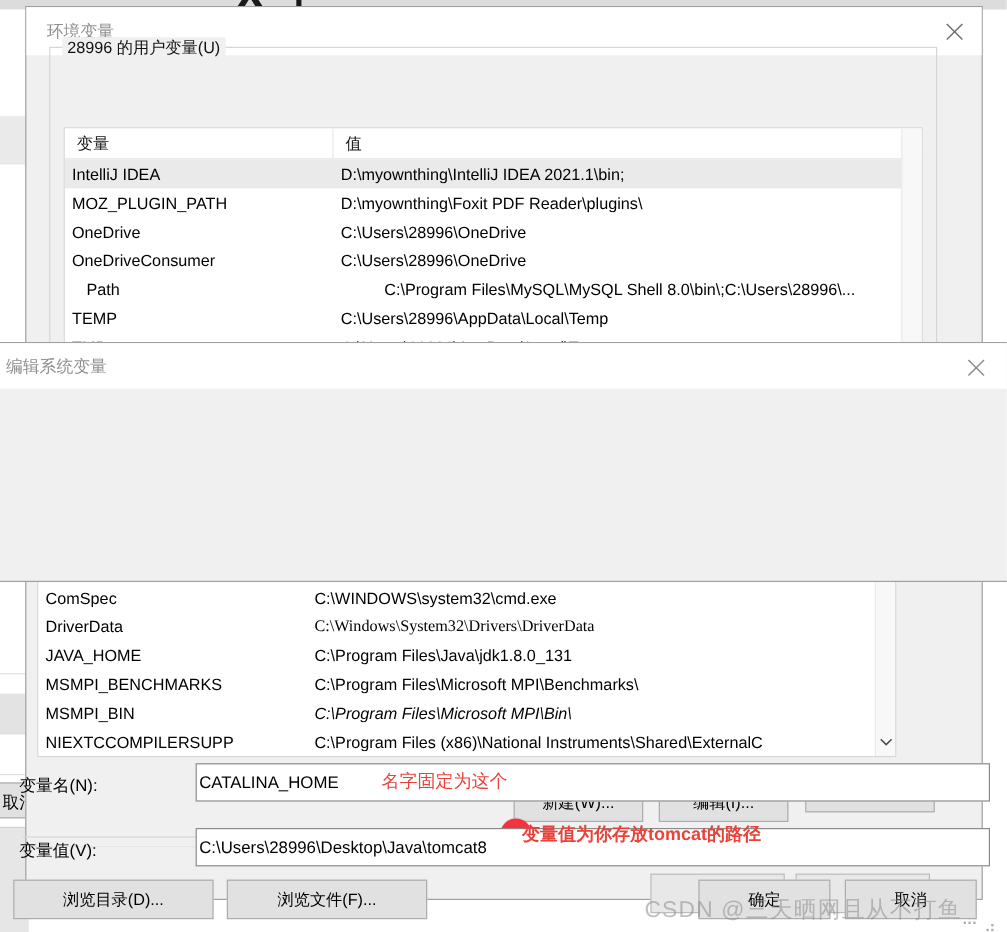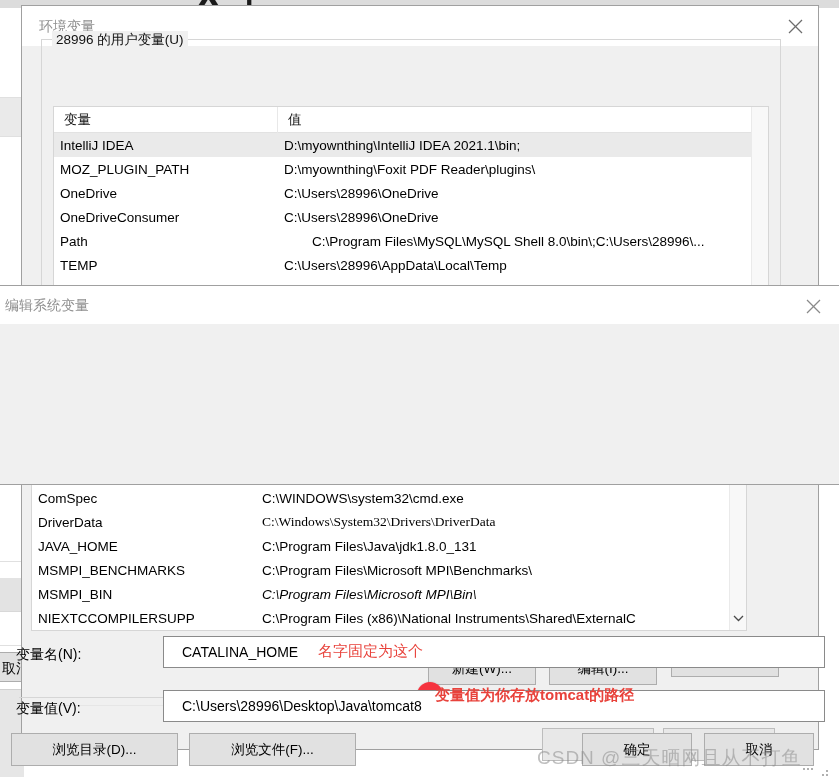--- a/index.html
+++ b/index.html
@@ -155,21 +155,21 @@
     font-size: 13.5px;
     color: #000;
     white-space: nowrap;
   }
   .textfield {
     position: absolute;
     background: #ffffff;
     border: 1px solid #8a8a8a;
     font-size: 14px;
     color: #000;
-    padding: 2px 18px;
+    padding: 2px 2px;
     display: flex;
     align-items: center;
     white-space: nowrap;
     overflow: hidden;
   }
   .annot {
     position: absolute;
     color: #e8423b;
     font-size: 15px;
     white-space: nowrap;
@@ -268,21 +268,21 @@
           </div>
           <div class="lv-row">
             <div class="cell" style="width: 224px;">OneDrive</div>
             <div class="cell" style="width: 475px;">C:\Users\28996\OneDrive</div>
           </div>
           <div class="lv-row">
             <div class="cell" style="width: 224px;">OneDriveConsumer</div>
             <div class="cell" style="width: 475px;">C:\Users\28996\OneDrive</div>
           </div>
           <div class="lv-row">
-            <div class="cell" style="width: 224px;">Path</div>
+            <div class="cell" style="width: 224px; margin-left: 12px;">Path</div>
             <div class="cell" style="width: 475px; margin-left: 34px;">C:\Program Files\MySQL\MySQL Shell 8.0\bin\;C:\Users\28996\...</div>
           </div>
           <div class="lv-row">
             <div class="cell" style="width: 224px;">TEMP</div>
             <div class="cell" style="width: 475px;">C:\Users\28996\AppData\Local\Temp</div>
           </div>
           <div class="lv-row">
             <div class="cell" style="width: 224px;">TMP</div>
             <div class="cell" style="width: 475px;">C:\Users\28996\AppData\Local\Temp</div>
           </div>

